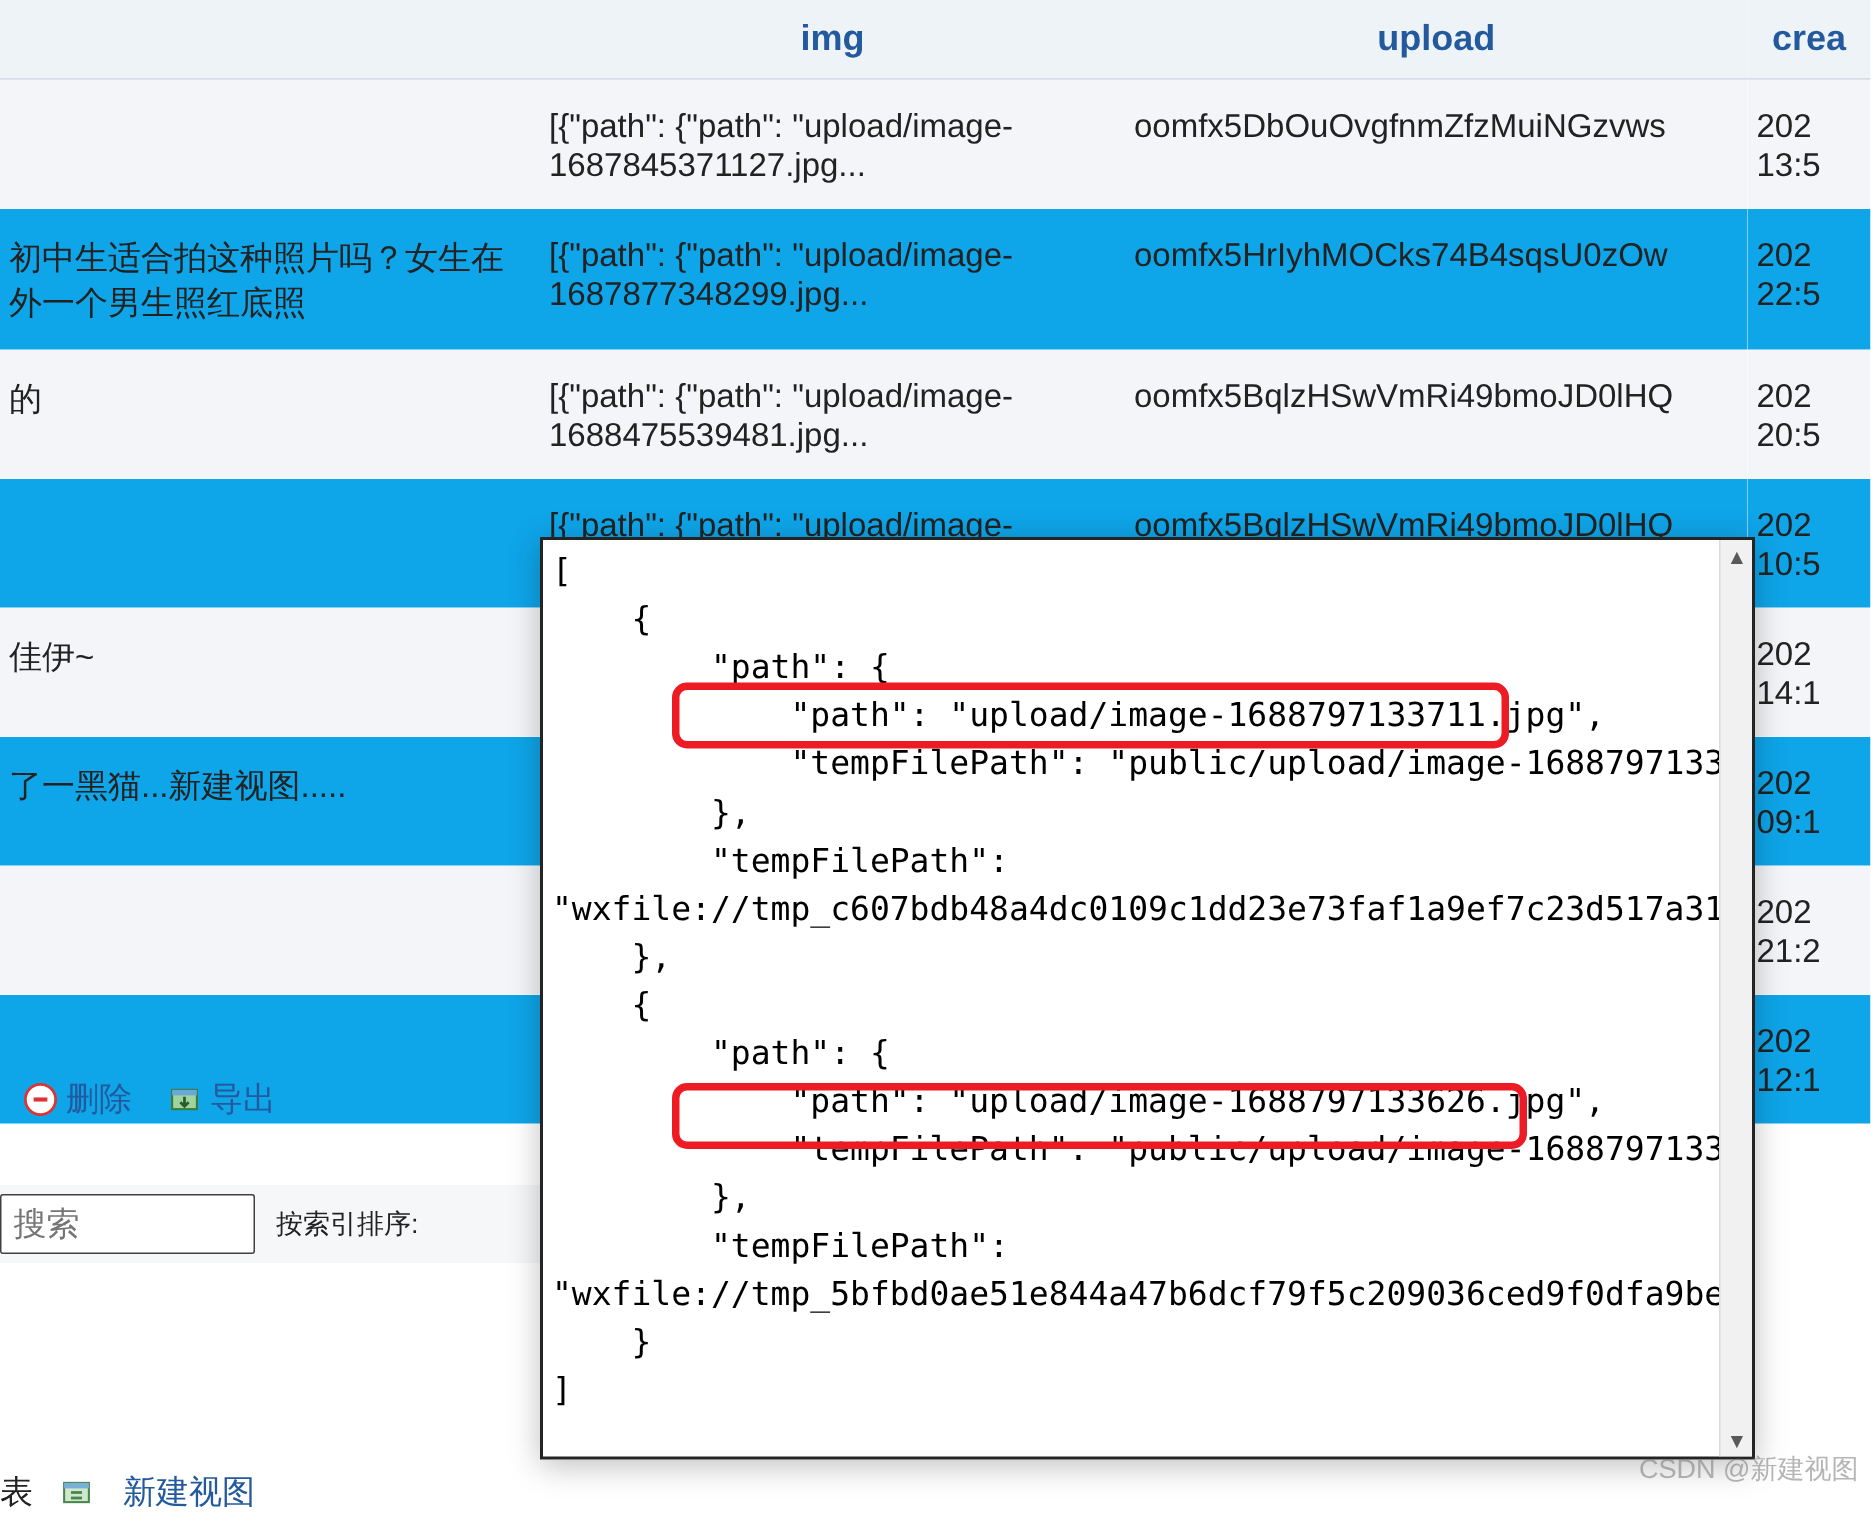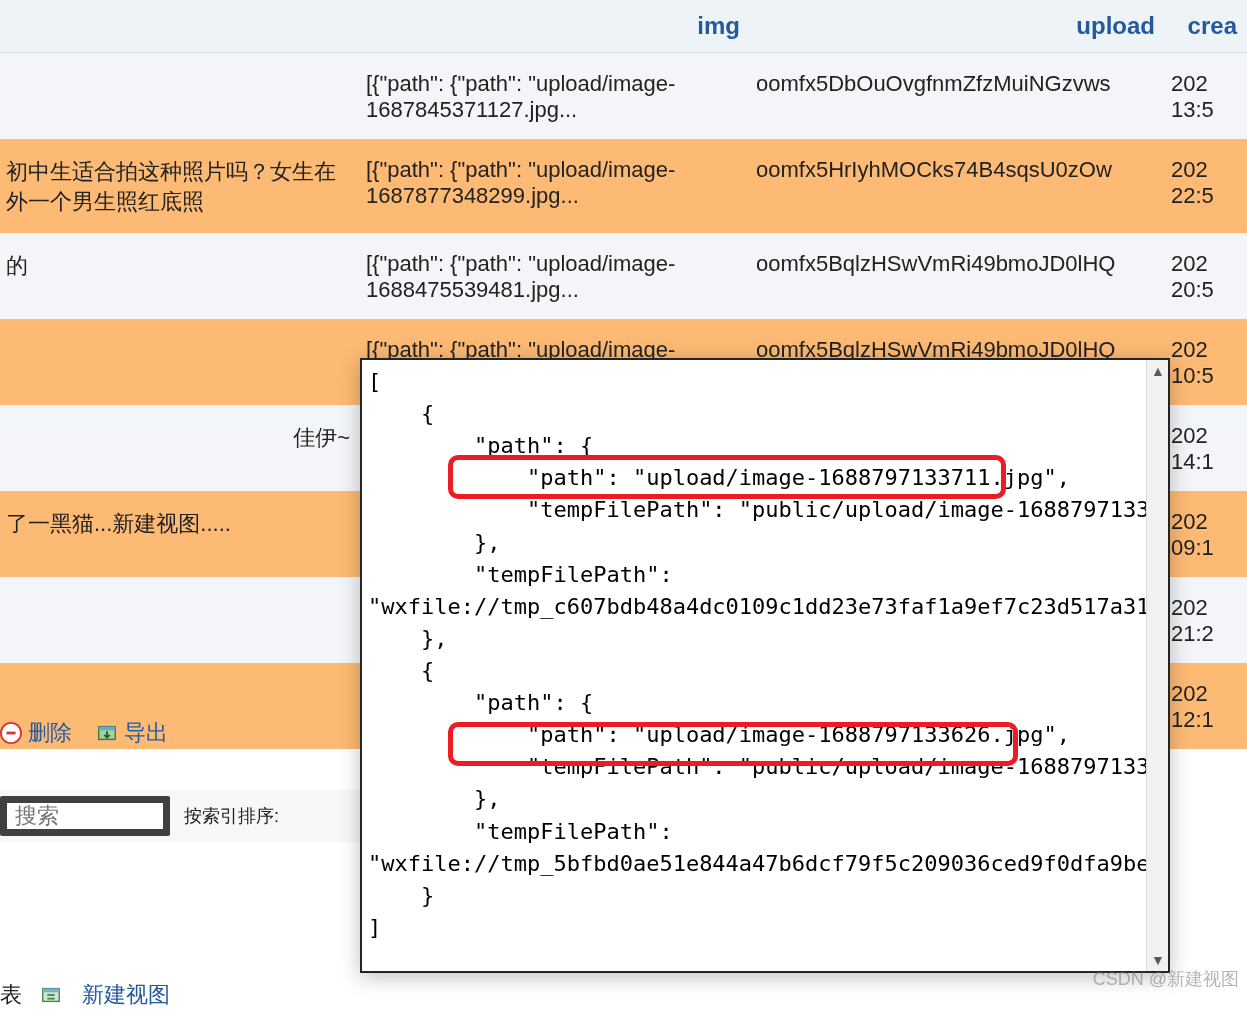--- a/index.html
+++ b/index.html
@@ -21,48 +21,48 @@
   }
   table {
     border-collapse: collapse;
     width: 100%;
     table-layout: fixed;
   }
   th {
     background: #eef3f7;
     color: #235a9e;
     font-weight: bold;
-    text-align: right;
+    text-align: center;
     padding: 12px 10px;
     font-size: 24px;
     border-bottom: 1px solid #d5dee6;
   }
   td {
     padding: 18px 10px 16px 6px;
     vertical-align: top;
     font-size: 22px;
     color: #222;
     overflow: hidden;
     text-overflow: ellipsis;
   }
   tr.even td { background: #f3f5f8; }
-  tr.odd td { background: #fdba74; }
+  tr.odd td { background: #0ea5e9; }
   col.c1 { width: 360px; }
   col.c2 { width: 390px; }
   col.c3 { width: 415px; }
   col.c4 { width: 82px; }
 
   .actions {
     position: absolute;
     left: 0;
     top: 718px;
     display: flex;
     gap: 24px;
     align-items: center;
-    padding-left: 0;
+    padding-left: 16px;
   }
   .action-link {
     color: #235a9e;
     display: flex;
     align-items: center;
     gap: 6px;
     cursor: pointer;
     font-size: 22px;
   }
   .icon-del {
@@ -79,21 +79,21 @@
     display: flex;
     align-items: center;
     gap: 14px;
     width: 360px;
     background: #f5f7f9;
     padding: 6px 0;
   }
   .search-input {
     width: 170px;
     height: 40px;
-    border: 7px solid #404040;
+    border: 1px solid #404040;
     border-radius: 2px;
     font-size: 22px;
     padding: 0 8px;
     color: #1d4ed8;
     background:#fff;
   }
   .sort-label {
     font-size: 18px;
     color: #222;
   }
@@ -224,21 +224,21 @@
 20:5</td>
         </tr>
         <tr class="odd">
           <td style="white-space: pre-line;"></td>
           <td style="white-space: pre-line;">[{"path": {"path": "upload/image-1688525920098.jpg...</td>
           <td style="white-space: pre-line;">oomfx5BqlzHSwVmRi49bmoJD0lHQ</td>
           <td style="white-space: pre-line;">202
 10:5</td>
         </tr>
         <tr class="even">
-          <td style="white-space: pre-line; text-align: right;">佳伊~</td>
+          <td style="white-space: pre-line;">佳伊~</td>
           <td style="white-space: pre-line;"></td>
           <td style="white-space: pre-line;"></td>
           <td style="white-space: pre-line;">202
 14:1</td>
         </tr>
         <tr class="odd">
           <td style="white-space: pre-line;">了一黑猫...新建视图.....</td>
           <td style="white-space: pre-line;"></td>
           <td style="white-space: pre-line;"></td>
           <td style="white-space: pre-line;">202

